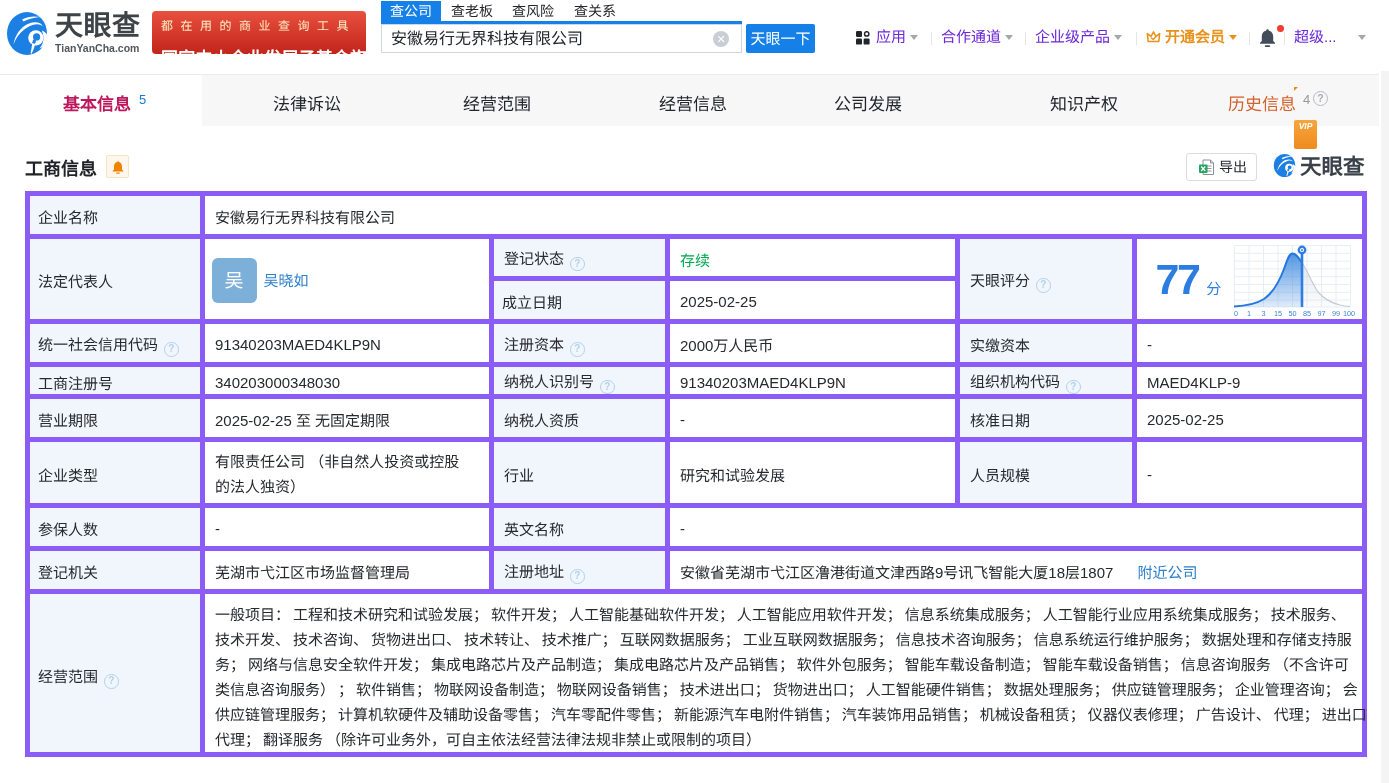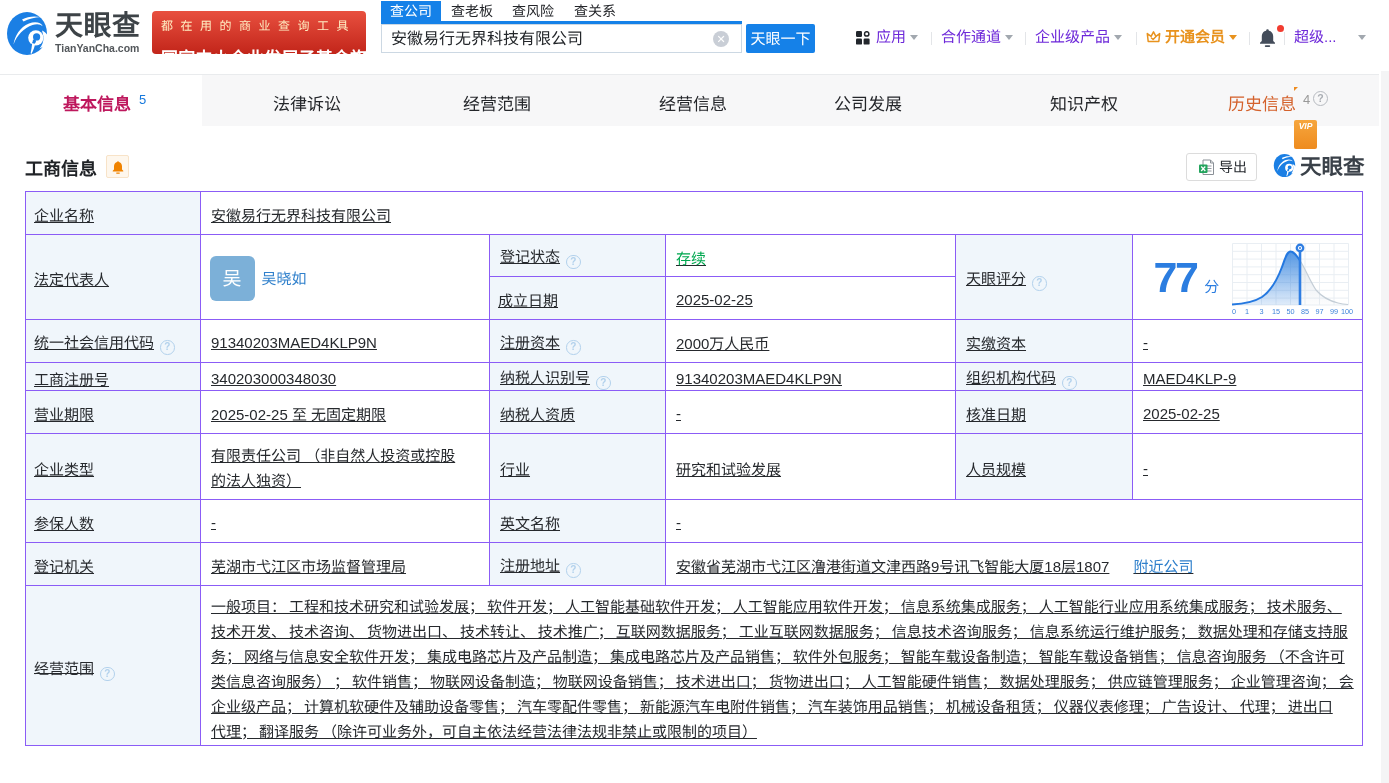--- a/index.html
+++ b/index.html
@@ -30,21 +30,21 @@
 .tab{position:absolute;top:90px;font-size:17px;color:#24262a;}
 .scrollstrip{position:absolute;left:1381px;top:71px;width:8px;height:712px;background:#f4f4f5;}
 
 .sect-title{position:absolute;left:25px;top:154px;font-size:18px;font-weight:bold;color:#202327;}
 .bellbox{position:absolute;left:106px;top:155px;width:23px;height:23px;background:#fef7ed;border:1px solid #f8e3c8;border-radius:2px;text-align:center;}
 .exportbtn{position:absolute;left:1186px;top:153px;width:71px;height:28px;border:1px solid #dcdcdc;border-radius:3px;background:#fff;text-decoration:underline;}
 .exportbtn span{position:absolute;left:32px;top:0;line-height:26px;font-size:14px;color:#272b30;}
 .mini-logo-text{position:absolute;left:1300px;top:154px;font-size:21.5px;line-height:26px;font-weight:bold;color:#3a4149;}
 
 table.info{position:absolute;left:25px;top:191px;width:1337px;border-collapse:collapse;table-layout:fixed;}
-table.info td{border:1px solid #8b5cf6;font-size:15px;color:#26292d;padding:3px 0 0 10px;vertical-align:middle;white-space:nowrap;text-decoration:underline;}
+table.info td{border:5px solid #8b5cf6;font-size:15px;color:#26292d;padding:3px 0 0 10px;vertical-align:middle;white-space:nowrap;}
 table.info td.l:first-child{padding-left:8px;}
 table.info td.l{background:#f0f6fb;}
 .q{display:inline-block;width:14.5px;height:14.5px;line-height:12.5px;border:1px solid #b2d1ec;border-radius:50%;color:#b2d1ec;font-size:10px;text-align:center;margin-left:6px;vertical-align:-2.5px;font-weight:bold;}
 .link{color:#3080cc;}
 .green{color:#00a850;}
 .avatar{display:inline-block;width:45px;height:45px;border-radius:6px;background:#7cb0d8;color:#fff;font-size:19px;line-height:45px;text-align:center;vertical-align:middle;}
 .scope{line-height:25px;white-space:nowrap;word-spacing:-1.2px;}
 </style>
 </head>
 <body>
@@ -282,19 +282,19 @@
       <td class="l">注册地址<span class="q">?</span></td>
       <td colspan="3">安徽省芜湖市弋江区澛港街道文津西路9号讯飞智能大厦18层1807<span class="link" style="margin-left:24px">附近公司</span></td>
     </tr>
     <tr style="height:160px">
       <td class="l" style="vertical-align:middle"><span style="position:relative;top:2px">经营范围<span class="q">?</span></span></td>
       <td colspan="5" style="vertical-align:top;padding-top:8px">
         <div class="scope">一般项目： 工程和技术研究和试验发展； 软件开发； 人工智能基础软件开发； 人工智能应用软件开发； 信息系统集成服务； 人工智能行业应用系统集成服务； 技术服务、</div>
         <div class="scope">技术开发、 技术咨询、 货物进出口、 技术转让、 技术推广； 互联网数据服务； 工业互联网数据服务； 信息技术咨询服务； 信息系统运行维护服务； 数据处理和存储支持服</div>
         <div class="scope">务； 网络与信息安全软件开发； 集成电路芯片及产品制造； 集成电路芯片及产品销售； 软件外包服务； 智能车载设备制造； 智能车载设备销售； 信息咨询服务 （不含许可</div>
         <div class="scope">类信息咨询服务） ； 软件销售； 物联网设备制造； 物联网设备销售； 技术进出口； 货物进出口； 人工智能硬件销售； 数据处理服务； 供应链管理服务； 企业管理咨询； 会</div>
-        <div class="scope">企业级产品； 计算机软硬件及辅助设备零售； 汽车零配件零售； 新能源汽车电附件销售； 汽车装饰用品销售； 机械设备租赁； 仪器仪表修理； 广告设计、 代理； 进出口</div>
+        <div class="scope">供应链管理服务； 计算机软硬件及辅助设备零售； 汽车零配件零售； 新能源汽车电附件销售； 汽车装饰用品销售； 机械设备租赁； 仪器仪表修理； 广告设计、 代理； 进出口</div>
         <div class="scope">代理； 翻译服务 （除许可业务外，可自主依法经营法律法规非禁止或限制的项目）</div>
       </td>
     </tr>
   </tbody>
     </table>
 </div>
 
 </body></html>

